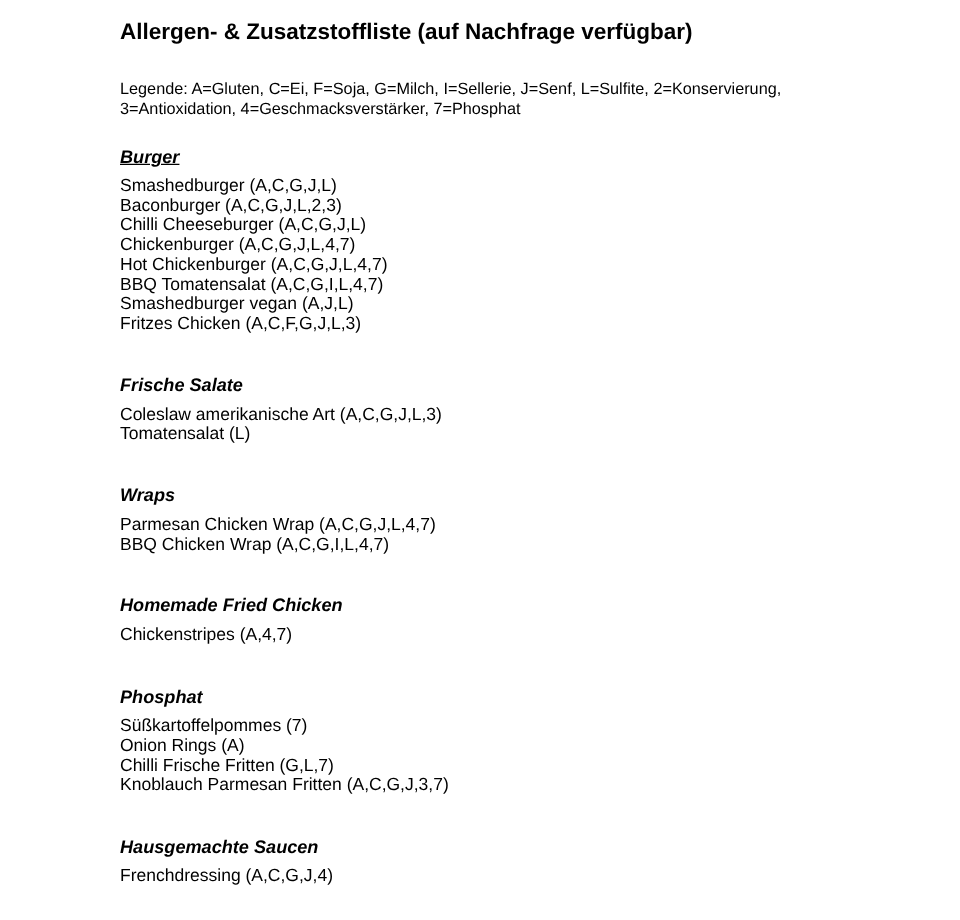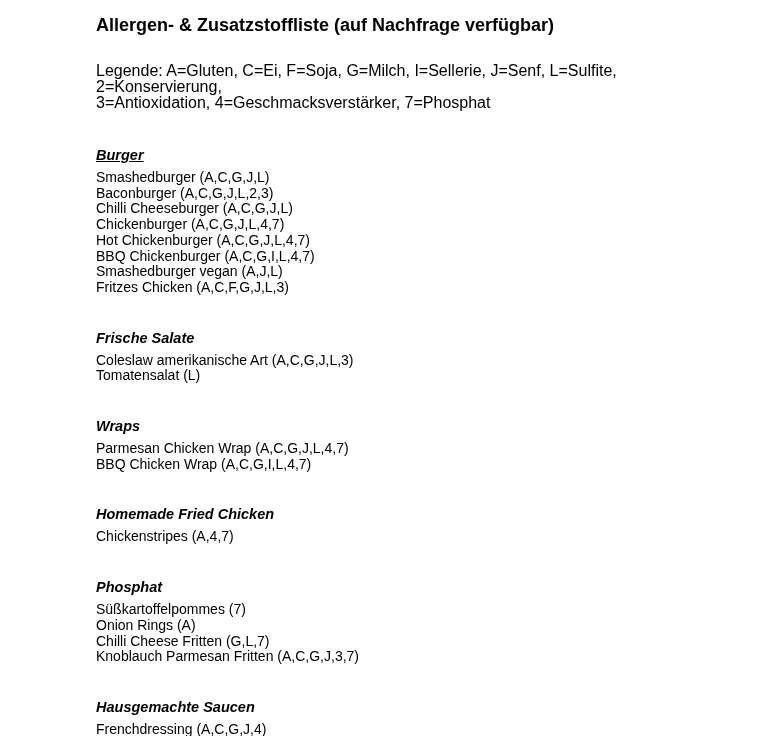--- a/index.html
+++ b/index.html
@@ -20,37 +20,37 @@
   }
   .doc-title {
     font-size: 18px;
     line-height: 21px;
     font-weight: bold;
     margin: 15px 0 0 0;
     white-space: nowrap;
     letter-spacing: 0;
   }
   .legend {
-    font-size: 16px;
+    font-size: 13px;
     line-height: 16px;
     margin: 27px 0 0 0;
   }
   .menu-section {
     margin: 0;
   }
   .section-title {
     font-size: 14.5px;
     line-height: 17px;
     font-weight: bold;
     font-style: italic;
     margin: 34px 0 6px 0;
     white-space: nowrap;
   }
   #sections .menu-section:first-child .section-title {
-    margin-top: 36px;
+    margin-top: 23px;
     text-decoration: underline;
   }
   .menu-item {
     font-size: 14px;
     line-height: 15.7px;
     white-space: nowrap;
   }
 </style>
 </head>
 <body>
@@ -61,21 +61,21 @@
   <p class="legend"><span>Legende: A=Gluten, C=Ei, F=Soja, G=Milch, I=Sellerie, J=Senf, L=Sulfite, 2=Konservierung,</span><br><span>3=Antioxidation, 4=Geschmacksverstärker, 7=Phosphat</span></p>
 
   <div id="sections">
       <section class="menu-section">
         <h2 class="section-title">Burger</h2>
         <div class="menu-item">Smashedburger (A,C,G,J,L)</div>
         <div class="menu-item">Baconburger (A,C,G,J,L,2,3)</div>
         <div class="menu-item">Chilli Cheeseburger (A,C,G,J,L)</div>
         <div class="menu-item">Chickenburger (A,C,G,J,L,4,7)</div>
         <div class="menu-item">Hot Chickenburger (A,C,G,J,L,4,7)</div>
-        <div class="menu-item">BBQ Chickenburger (A,C,G,I,L,4,7)</div>
+        <div class="menu-item">BBQ Tomatensalat (A,C,G,I,L,4,7)</div>
         <div class="menu-item">Smashedburger vegan (A,J,L)</div>
         <div class="menu-item">Fritzes Chicken (A,C,F,G,J,L,3)</div>
       </section>
       <section class="menu-section">
         <h2 class="section-title">Frische Salate</h2>
         <div class="menu-item">Coleslaw amerikanische Art (A,C,G,J,L,3)</div>
         <div class="menu-item">Tomatensalat (L)</div>
       </section>
       <section class="menu-section">
         <h2 class="section-title">Wraps</h2>
@@ -83,21 +83,21 @@
         <div class="menu-item">BBQ Chicken Wrap (A,C,G,I,L,4,7)</div>
       </section>
       <section class="menu-section">
         <h2 class="section-title">Homemade Fried Chicken</h2>
         <div class="menu-item">Chickenstripes (A,4,7)</div>
       </section>
       <section class="menu-section">
         <h2 class="section-title">Phosphat</h2>
         <div class="menu-item">Süßkartoffelpommes (7)</div>
         <div class="menu-item">Onion Rings (A)</div>
-        <div class="menu-item">Chilli Cheese Fritten (G,L,7)</div>
+        <div class="menu-item">Chilli Frische Fritten (G,L,7)</div>
         <div class="menu-item">Knoblauch Parmesan Fritten (A,C,G,J,3,7)</div>
       </section>
       <section class="menu-section">
         <h2 class="section-title">Hausgemachte Saucen</h2>
         <div class="menu-item">Frenchdressing (A,C,G,J,4)</div>
       </section>
     </div>
 </div>
 
 </body></html>

